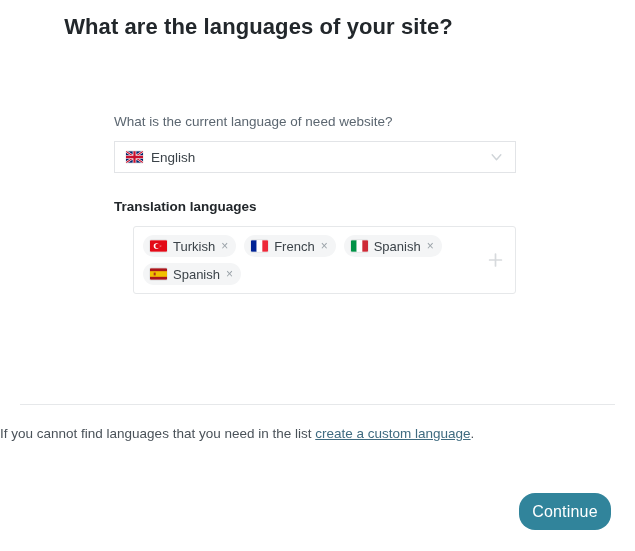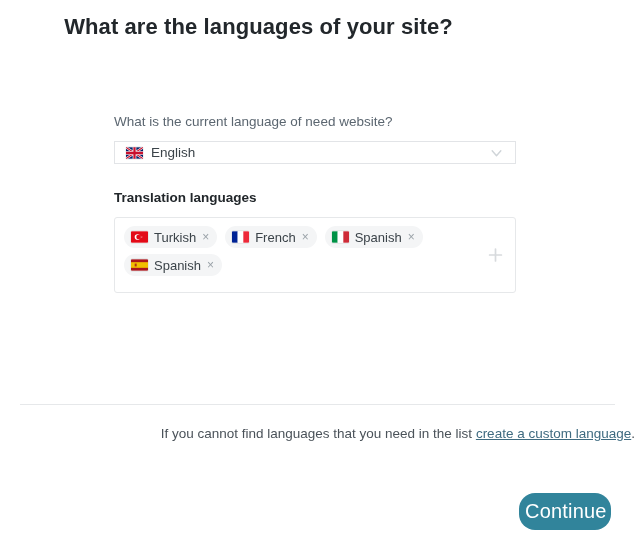--- a/index.html
+++ b/index.html
@@ -47,21 +47,21 @@
   .field-hint {
     font-size: 13.5px;
     color: #5b6670;
     line-height: 17px;
     margin: 4px 0 0 0;
   }
 
   
   .select-box {
     margin-top: 11px;
-    height: 23px;
+    height: 32px;
     border: 1px solid #e2e4e7;
     border-radius: 0;
     background: #ffffff;
     display: flex;
     align-items: center;
     padding: 0 10px 0 11px;
     box-sizing: border-box;
     cursor: pointer;
     position: relative;
   }
@@ -84,22 +84,23 @@
   .chevron svg { display:block; }
 
   
   .tags-box {
     margin-top: 11px;
     min-height: 65px;
     border: 1px solid #e6e8ea;
     border-radius: 3px;
     background: #ffffff;
     box-sizing: border-box;
-    padding: 8px 9px 16px 9px;
-    position: relative;
+    padding: 8px 9px 8px 9px;
+    position: relative;
+    margin-left: 19px;
   }
   .tags-row {
     display: flex;
     flex-wrap: wrap;
     gap: 6px 8px;
     width: 360px;
   }
   .tag {
     display: inline-flex;
     align-items: center;
@@ -154,41 +155,41 @@
     height: 1px;
     background: #e6e8ea;
   }
 
   
   .footer-note {
     position: absolute;
     left: 0;
     top: 426px;
     width: 635px;
-    text-align: right;
+    text-align: left;
     font-size: 13.5px;
     color: #4a5259;
   }
   .footer-note a {
     color: #3f6b80;
     text-decoration: underline;
   }
 
   
   .continue-btn {
     position: absolute;
     left: 519px;
     top: 493px;
     width: 92px;
     height: 37px;
     background: #31849b;
     color: #ffffff;
     border: none;
     border-radius: 16px;
-    font-size: 20px;
+    font-size: 16px;
     font-family: "Liberation Sans", sans-serif;
     cursor: pointer;
     letter-spacing: 0.2px;
   }
 </style>
 </head>
 <body>
 
 <div class="page-title">What are the languages of your site?</div>
 

